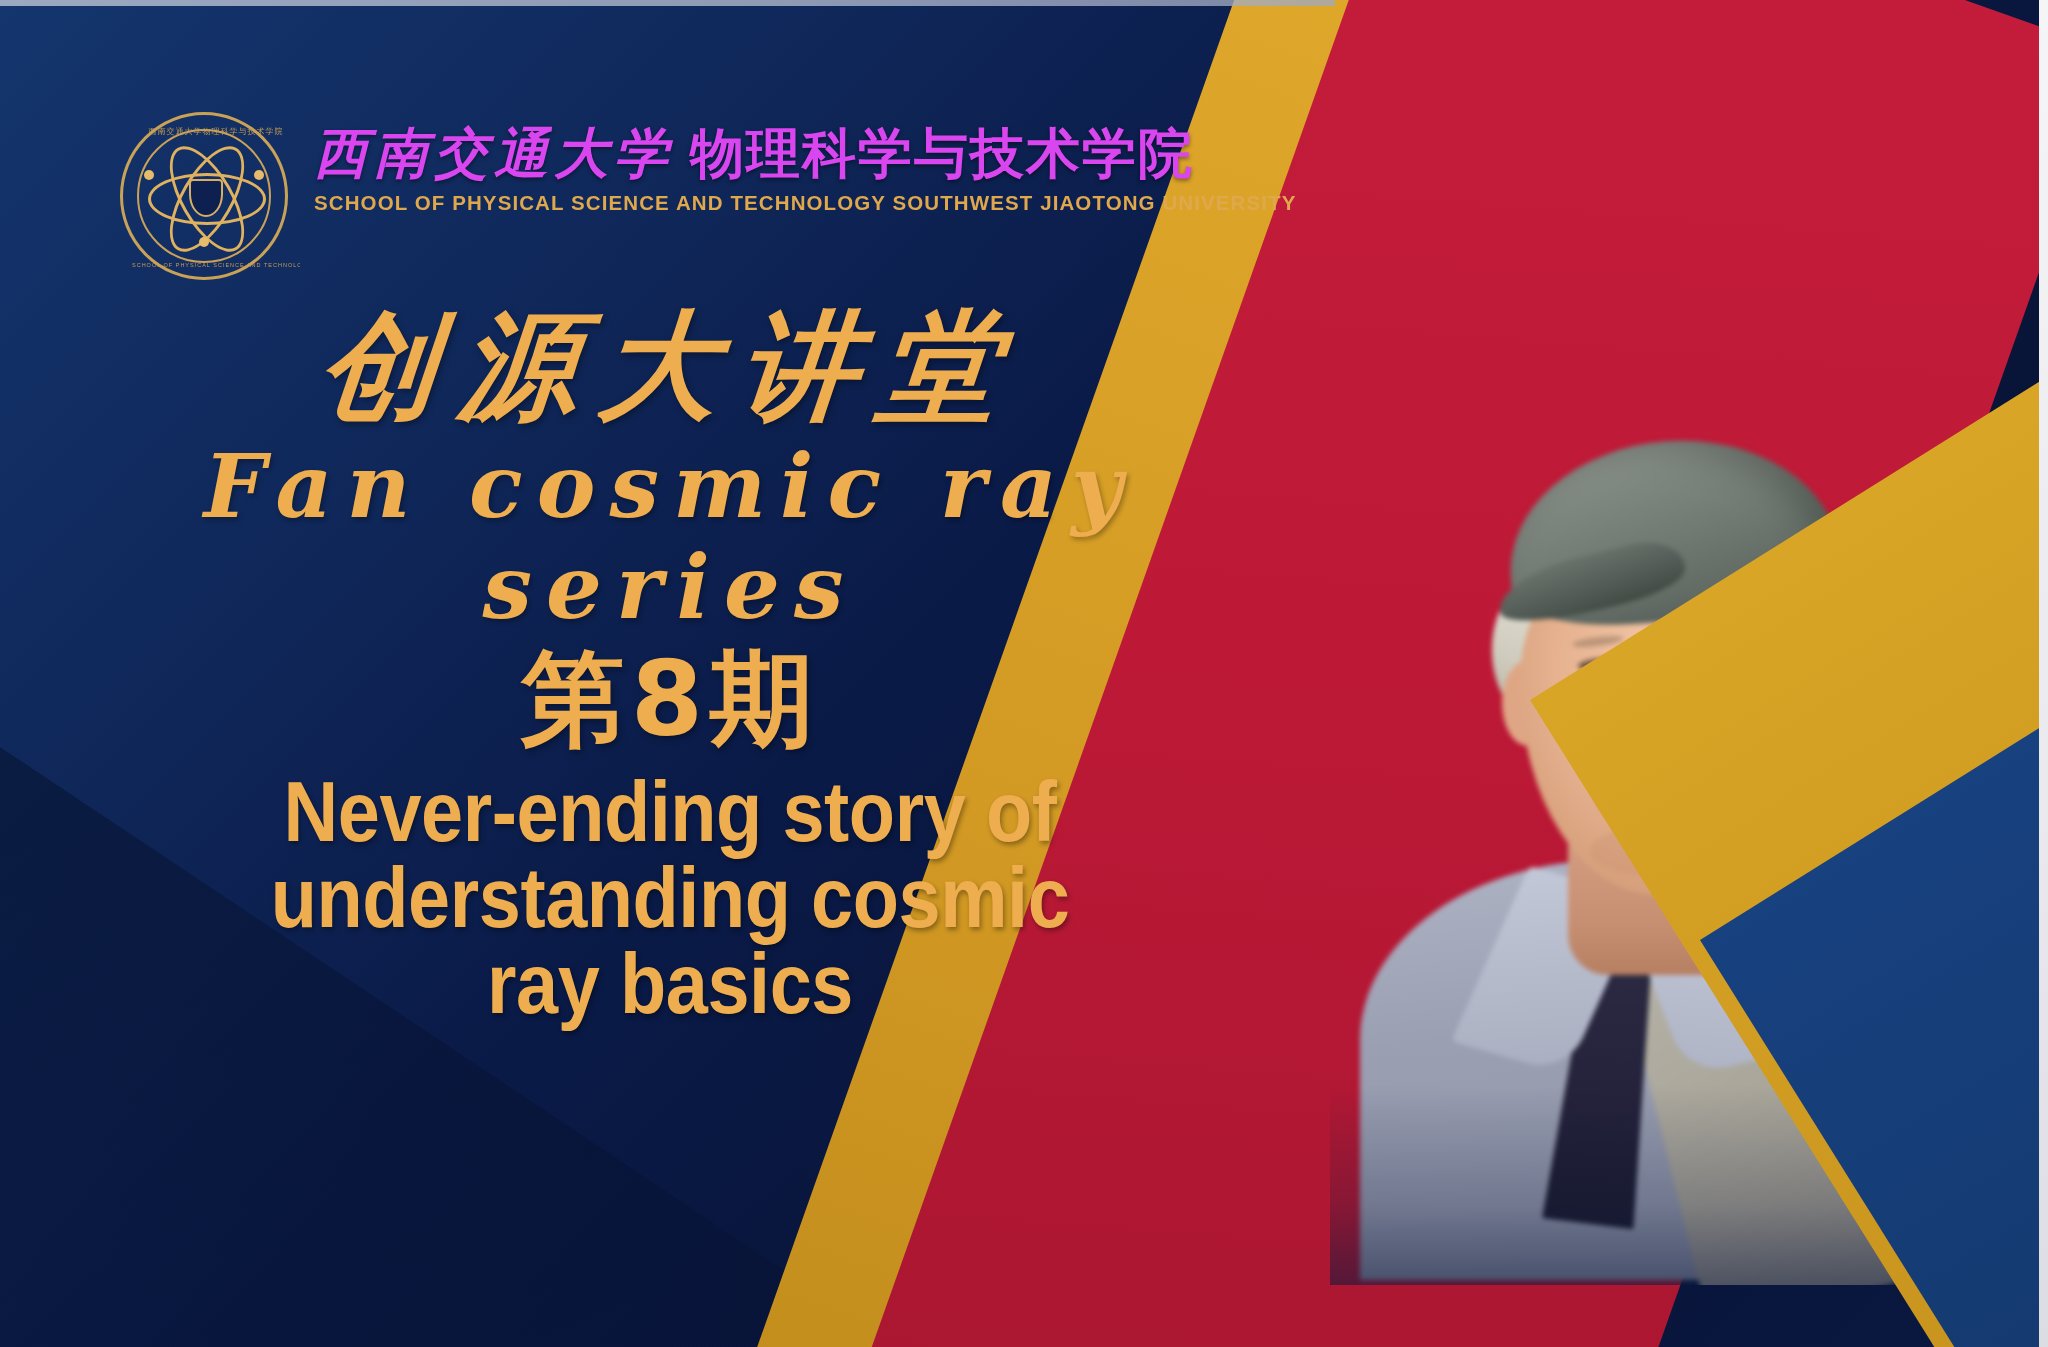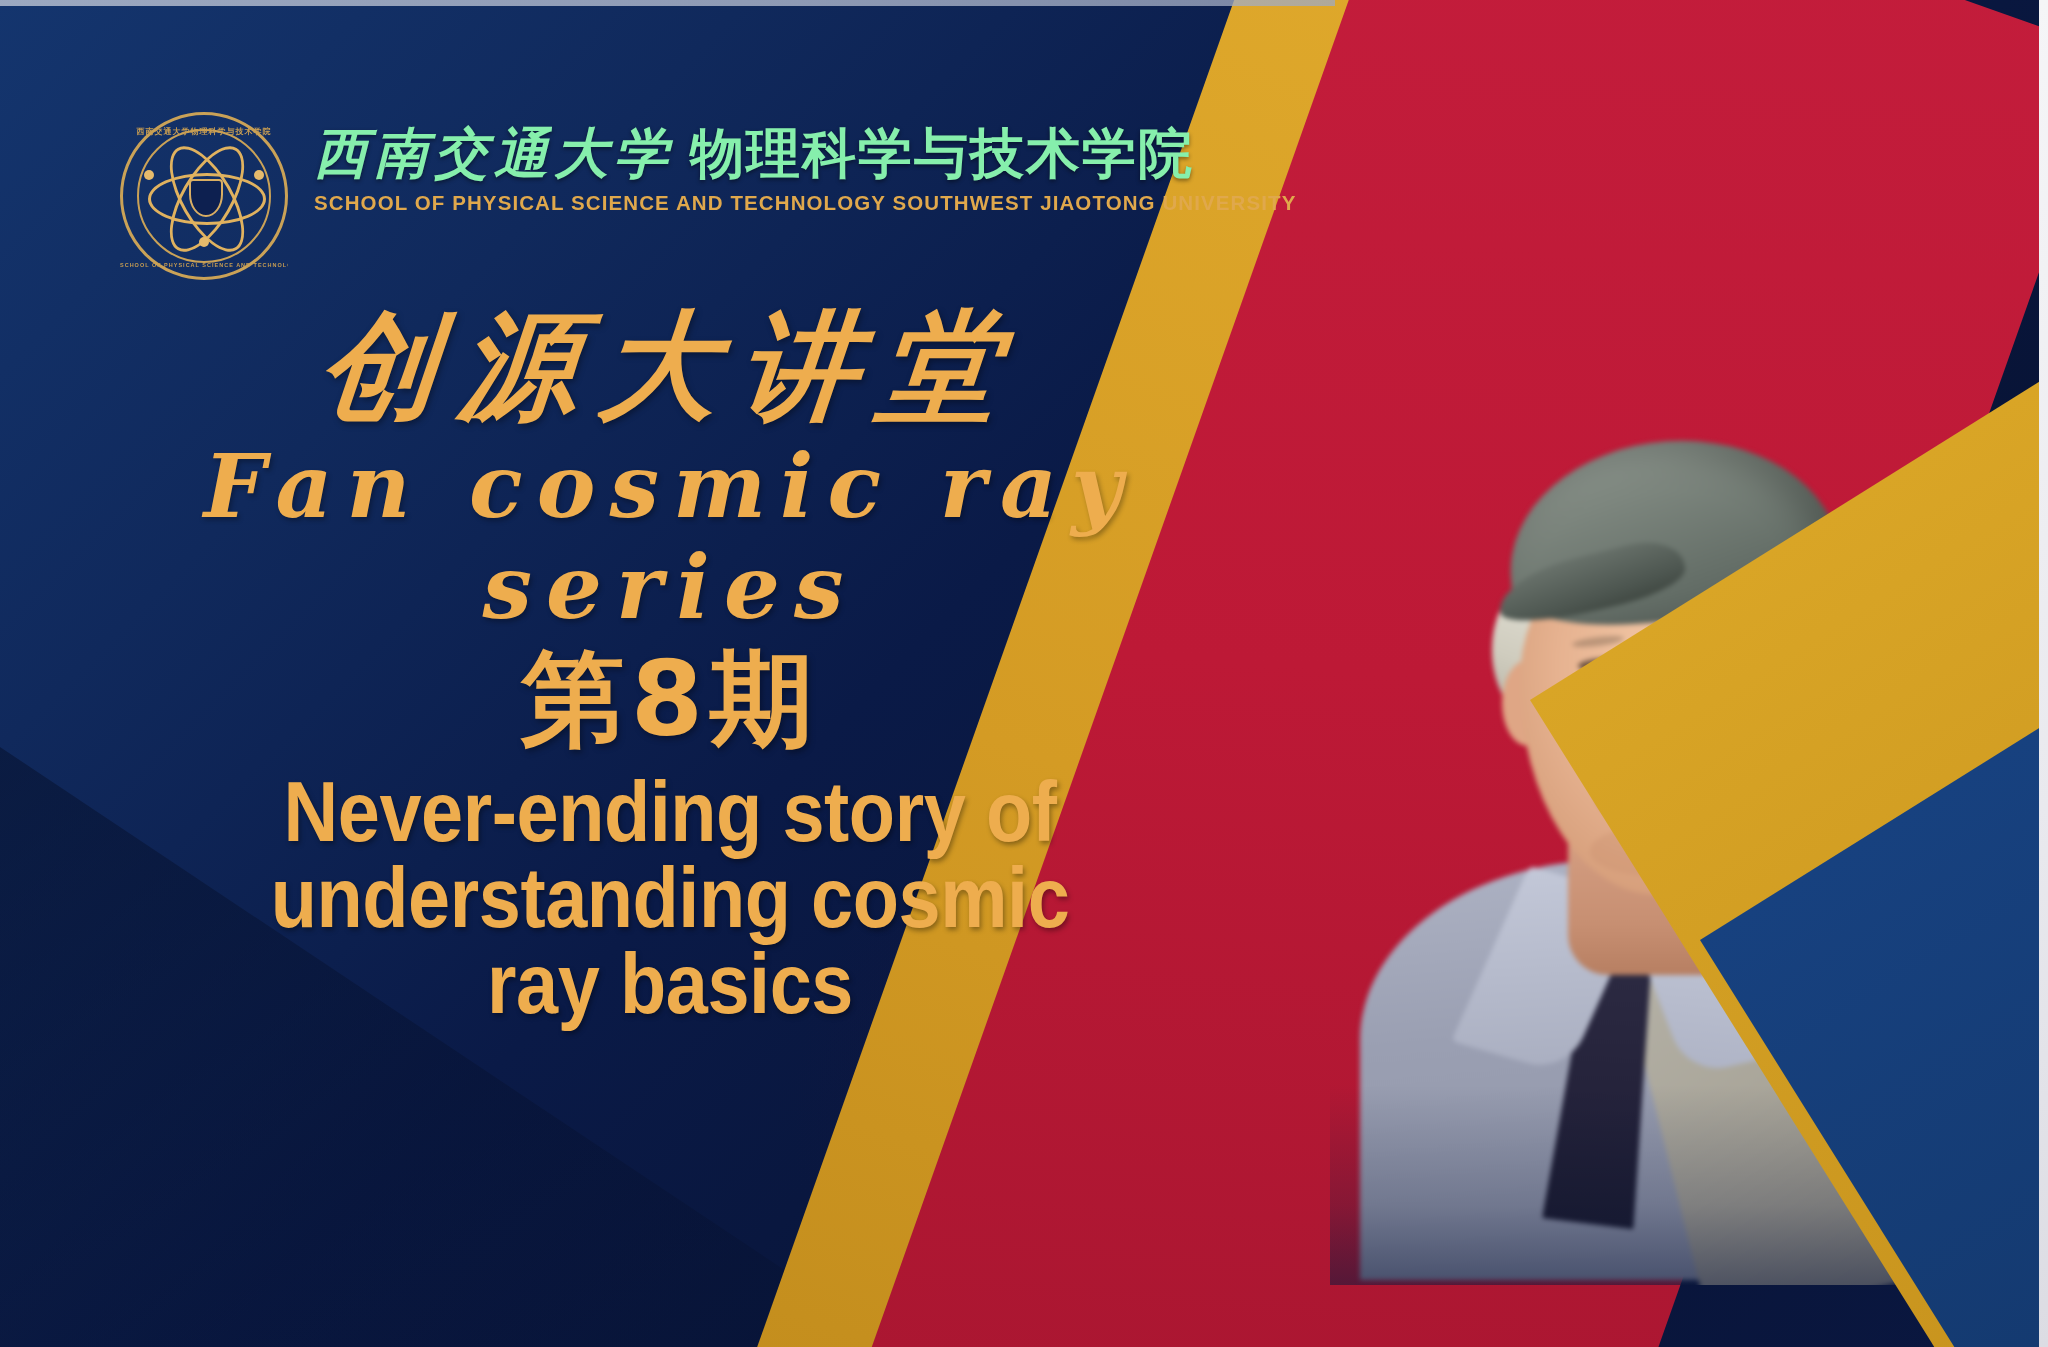--- a/index.html
+++ b/index.html
@@ -305,38 +305,37 @@
     position: absolute;
     width: 10px; height: 10px;
     border-radius: 50%;
     background: #e6bb6c;
   }
   .sd1 { left: 24px; top: 58px; }
   .sd2 { left: 134px; top: 58px; }
   .sd3 { left: 79px; top: 125px; }
   .seal-arc-top, .seal-arc-bot {
     position: absolute;
-    left: 0; width: 168px;
+    left: 12px; width: 168px;
     text-align: center;
     font-size: 8px;
     letter-spacing: 1px;
     color: #c79d52;
     white-space: nowrap;
     overflow: hidden;
-    font-weight: bold;
   }
   .seal-arc-top { top: 14px; }
   .seal-arc-bot { bottom: 12px; font-size: 5.5px; }
 
   .header-text { padding-top: 14px; }
   .org-cn {
     font-family: "DejaVu Sans", "Liberation Sans", sans-serif;
     font-size: 54px;
     font-weight: 700;
-    color: #86efac;
+    color: #d946ef;
     letter-spacing: 2px;
     line-height: 1.05;
     white-space: nowrap;
     text-shadow: 0 2px 4px rgba(0,0,0,.45);
   }
   .org-cn .cn-brush {
     font-style: italic;
     letter-spacing: 6px;
     margin-right: 16px;
   }

